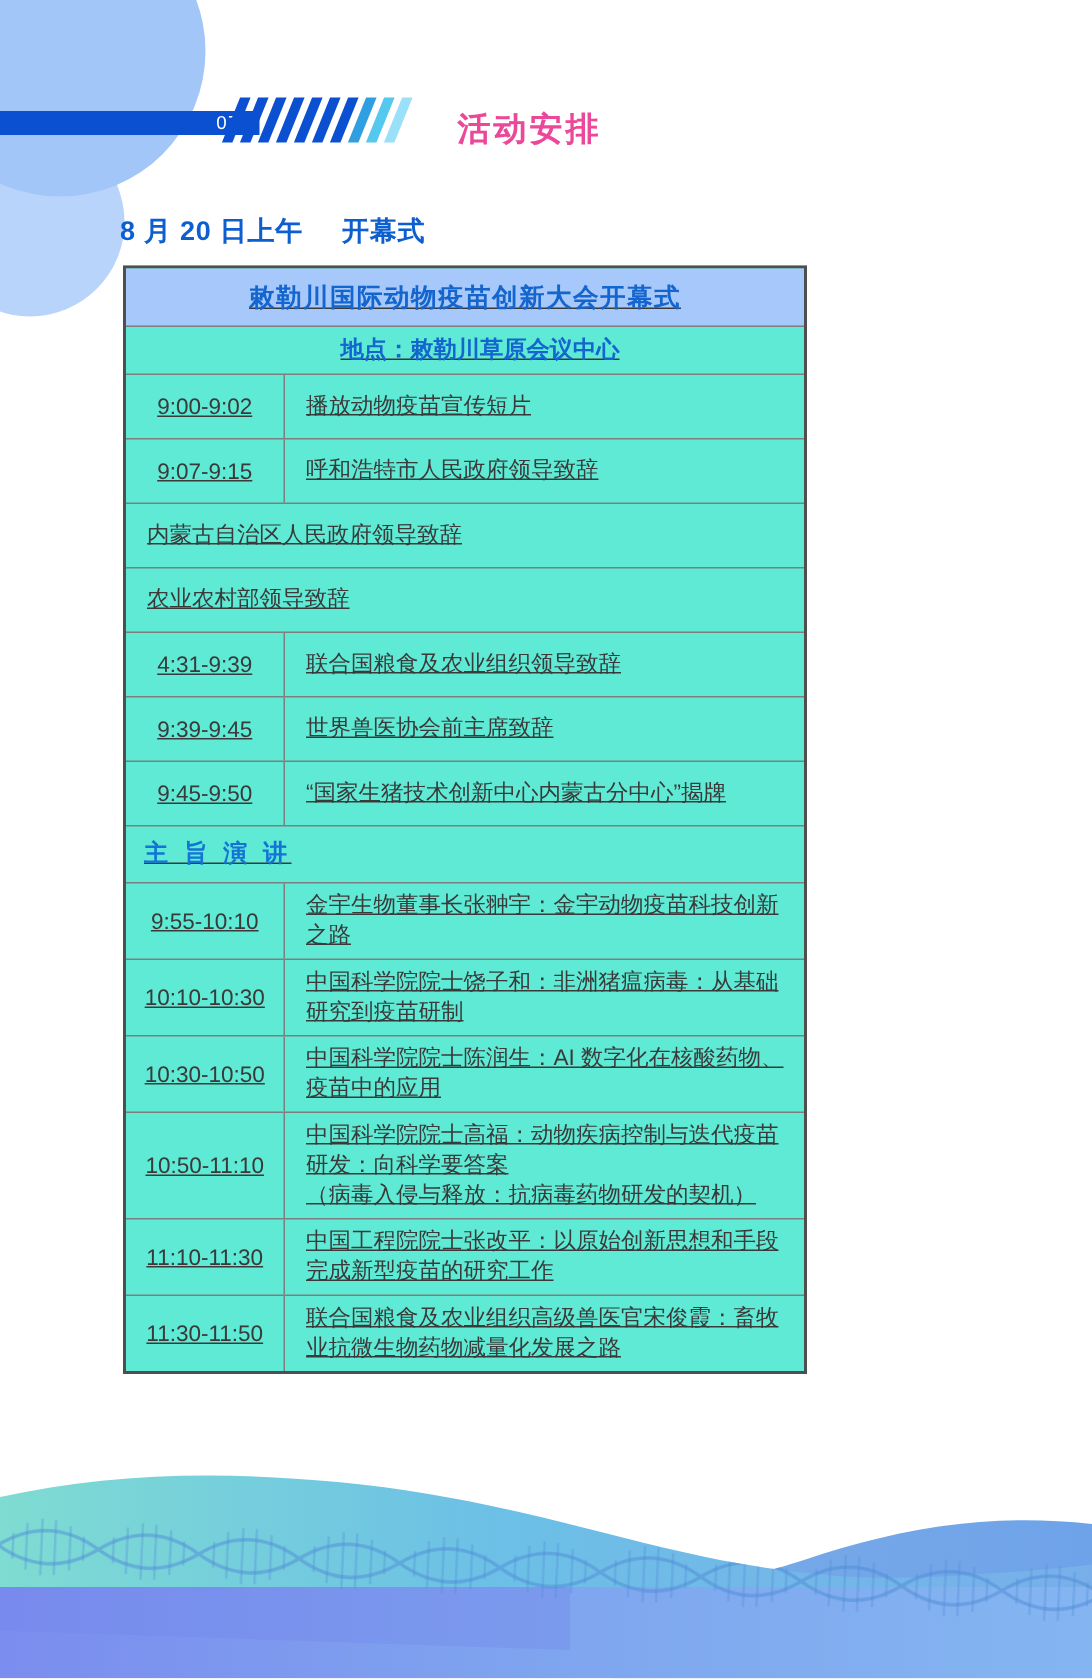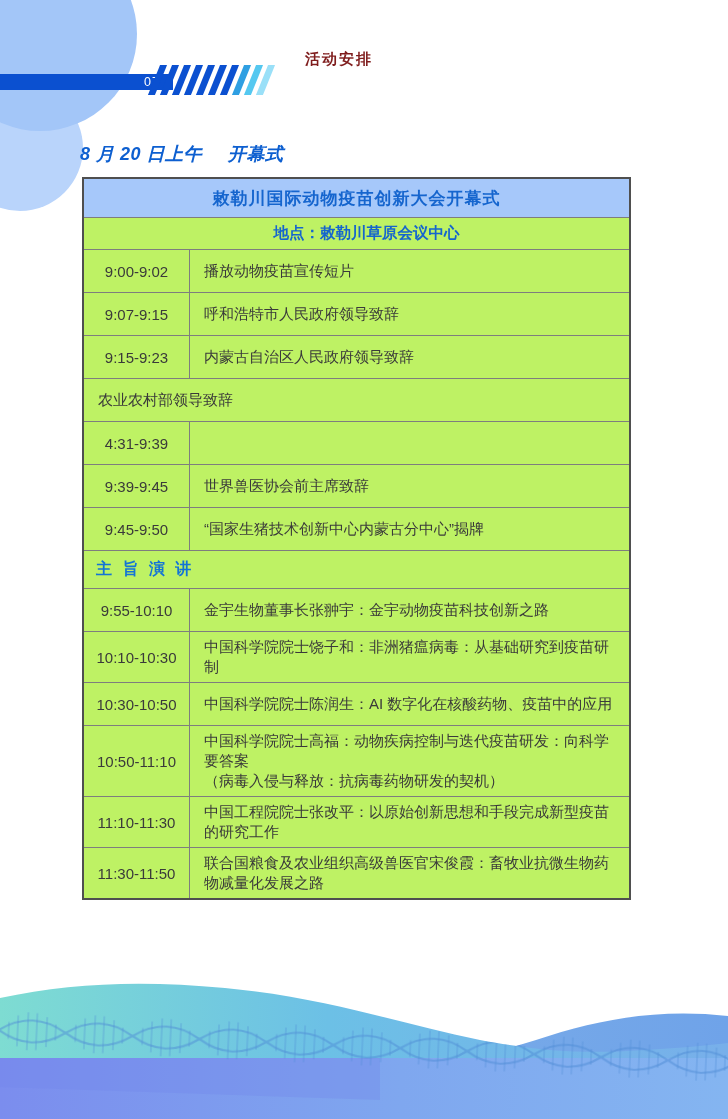--- a/index.html
+++ b/index.html
@@ -21,34 +21,34 @@
   .page-num-bar span { color:#ffffff; font-size:12.5px; letter-spacing:1px; }
   .stripes {
     position:absolute; left:154px; top:65px; height:30px; z-index:3;
     display:flex; gap:5px;
   }
   .stripes i { display:block; width:7px; height:30px; transform:skewX(-22deg); background:#0B50D0; }
   .stripes i:nth-child(8)  { background:#2F9FE2; }
   .stripes i:nth-child(9)  { background:#55C8F0; }
   .stripes i:nth-child(10) { background:#9AE0F8; }
   .section-title {
-    position:absolute; left:305px; top:50px; z-index:3;
-    font-size:15px; font-weight:bold; color:#7f1d1d; letter-spacing:2px;
+    position:absolute; left:305px; top:71px; z-index:3;
+    font-size:22px; font-weight:bold; color:#ec4899; letter-spacing:2px;
   }
   
   .session-heading {
     position:absolute; left:80px; top:142px; z-index:3;
-    font-size:18px; font-weight:bold; color:#0D5FD0; letter-spacing:0.5px;font-style:italic;
+    font-size:18px; font-weight:bold; color:#0D5FD0; letter-spacing:0.5px;
   }
   .session-heading .sh-title { margin-left:26px; }
   
   .tbl {
-    position:absolute; left:82px; top:177px; width:549px; z-index:3;
-    background:#bef264; border:2px solid #4F4F4F;
-    color:#3A3A3A; font-size:15px;
+    position:absolute; left:82px; top:177px; width:456px; z-index:3;
+    background:#5eead4; border:2px solid #4F4F4F;
+    color:#3A3A3A; font-size:15px;text-decoration:underline;
   }
   .trow { display:flex; border-top:1.5px solid #7E7E7E; min-height:43px; align-items:stretch; }
   .trow:first-child { border-top:none; }
   .cell-time {
     width:106px; flex:0 0 106px; border-right:1.5px solid #7E7E7E;
     display:flex; align-items:center; justify-content:center;
     font-size:15px; color:#3A3A3A;
   }
   .cell-content {
     flex:1; display:flex; align-items:center;
@@ -113,28 +113,28 @@
 
     <div class="trow">
       <div class="cell-time">9:00-9:02</div>
       <div class="cell-content">播放动物疫苗宣传短片</div>
     </div>
     <div class="trow">
       <div class="cell-time">9:07-9:15</div>
       <div class="cell-content">呼和浩特市人民政府领导致辞</div>
     </div>
     <div class="trow">
-      <div class="cell-time">9:15-9:23</div>
       <div class="cell-content">内蒙古自治区人民政府领导致辞</div>
     </div>
     <div class="trow">
       <div class="cell-content">农业农村部领导致辞</div>
     </div>
     <div class="trow">
       <div class="cell-time">4:31-9:39</div>
+      <div class="cell-content">联合国粮食及农业组织领导致辞</div>
     </div>
     <div class="trow">
       <div class="cell-time">9:39-9:45</div>
       <div class="cell-content">世界兽医协会前主席致辞</div>
     </div>
     <div class="trow">
       <div class="cell-time">9:45-9:50</div>
       <div class="cell-content">“国家生猪技术创新中心内蒙古分中心”揭牌</div>
     </div>
 

